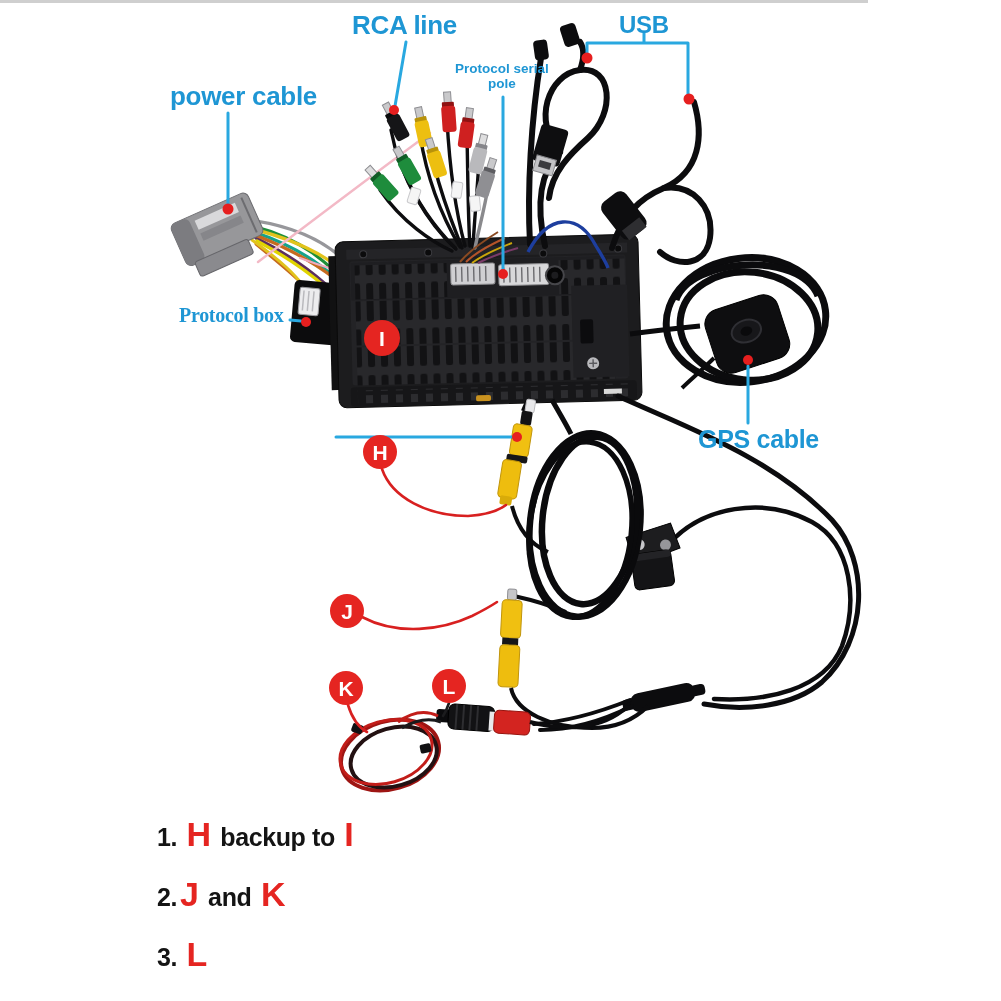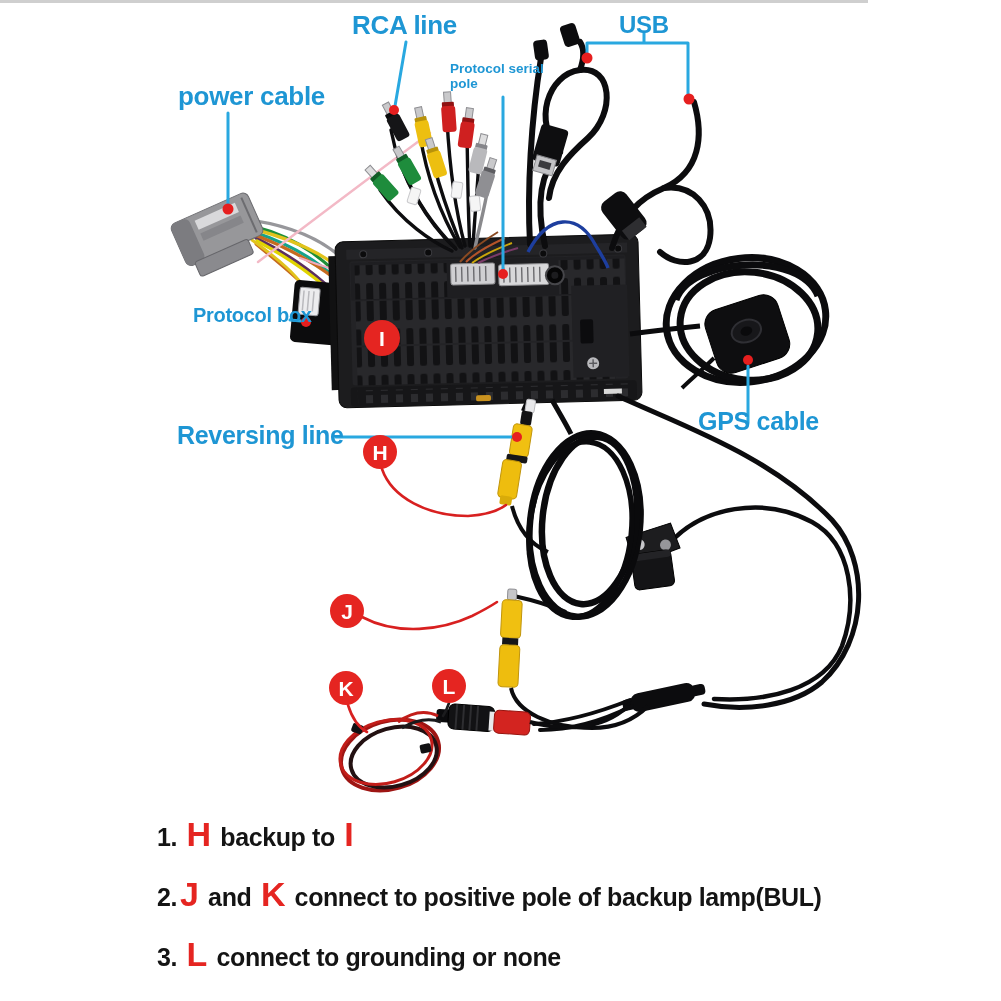--- a/index.html
+++ b/index.html
@@ -2,26 +2,26 @@
 <html><head>
 <meta charset="utf-8">
 <style>
   html,body{margin:0;padding:0;background:#ffffff;}
   .stage{position:relative;width:1001px;height:992px;background:#ffffff;overflow:hidden;
          font-family:"Liberation Sans",sans-serif;}
   .stage svg{position:absolute;left:0;top:0;}
   .lbl{position:absolute;color:#1e96d4;font-weight:700;white-space:nowrap;letter-spacing:-0.3px;}
   .lbl-rca{left:352px;top:10px;font-size:26px;}
   .lbl-usb{left:619px;top:11px;font-size:24px;}
-  .lbl-power{left:178px;top:81px;font-size:26px;}
-  .lbl-serial{left:450px;top:62px;width:104px;font-size:13.5px;line-height:1.1;letter-spacing:0;}
+  .lbl-power{left:170px;top:81px;font-size:26px;}
+  .lbl-serial{left:450px;top:62px;width:104px;font-size:13.5px;line-height:1.1;text-align:center;letter-spacing:0;}
   .lbl-serial span{display:block;}
-  .lbl-pbox{left:193px;top:304px;font-size:20px;}
+  .lbl-pbox{left:179px;top:304px;font-size:20px;font-family:Liberation Serif, serif;}
   .lbl-rev{left:177px;top:421px;font-size:25px;}
-  .lbl-gps{left:698px;top:407px;font-size:25px;}
+  .lbl-gps{left:698px;top:425px;font-size:25px;}
   .marker{position:absolute;width:34px;height:34px;border-radius:50%;background:#e52521;
           color:#fff;font-weight:bold;font-size:21px;display:flex;align-items:center;
           justify-content:center;transform:translate(-50%,-50%);line-height:1;}
   .mk-h{left:380px;top:452px;}
   .mk-i{left:382px;top:338px;width:36px;height:36px;}
   .mk-j{left:347px;top:611px;}
   .mk-k{left:346px;top:688px;}
   .mk-l{left:449px;top:686px;}
   .instr{position:absolute;left:157px;display:flex;align-items:baseline;color:#141414;
          font-weight:bold;font-size:25px;letter-spacing:-0.4px;}
@@ -308,41 +308,38 @@
 </svg>
 
 <div class="lbl lbl-rca">RCA line</div>
 <div class="lbl lbl-usb">USB</div>
 <div class="lbl lbl-power">power cable</div>
 <div class="lbl lbl-serial">
   <span>Protocol serial</span>
   <span>pole</span>
 </div>
 <div class="lbl lbl-pbox">Protocol box</div>
-<div class="lbl lbl-rev">Reversing line</div>
 <div class="lbl lbl-gps">GPS cable</div>
 
 <div class="marker mk-h">H</div>
 <div class="marker mk-i">I</div>
 <div class="marker mk-j">J</div>
 <div class="marker mk-k">K</div>
 <div class="marker mk-l">L</div>
 
 <div class="instr in-1">
   <span>1. </span>
       <span class="red">H</span>
       <span> backup to </span>
       <span class="red">I</span>
 </div>
 <div class="instr in-2">
   <span>2.</span>
       <span class="red">J</span>
       <span> and </span>
       <span class="red">K</span>
-      <span> connect to positive pole of backup lamp(BUL)</span>
 </div>
 <div class="instr in-3">
   <span>3. </span>
       <span class="red">L</span>
-      <span> connect to grounding or none</span>
 </div>
 
 </div>
 
 </body></html>

